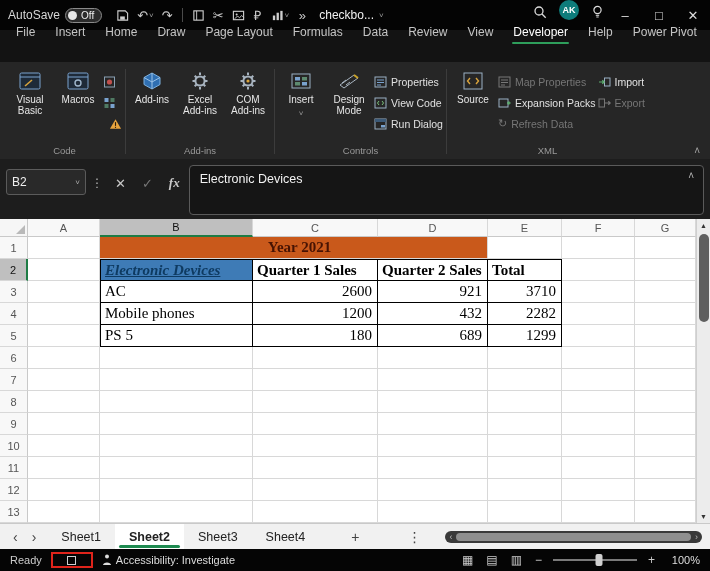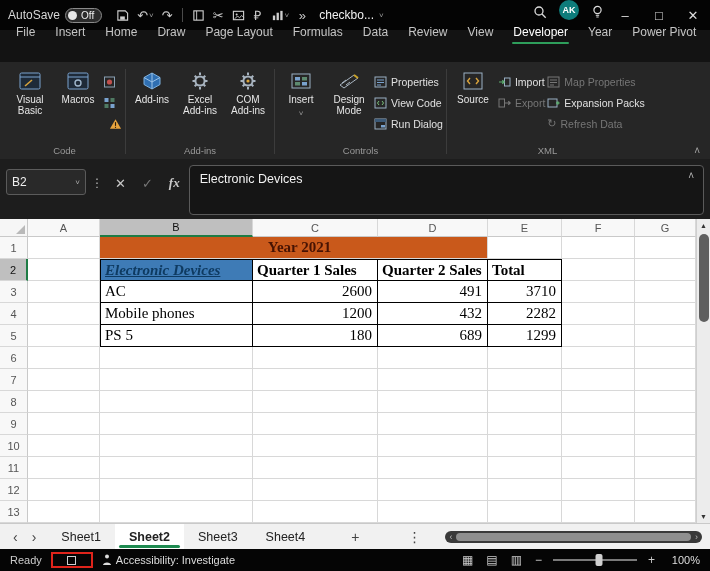--- a/index.html
+++ b/index.html
@@ -188,21 +188,21 @@
         <div class="rtab">File</div>
         <div class="rtab">Insert</div>
         <div class="rtab">Home</div>
         <div class="rtab">Draw</div>
         <div class="rtab">Page Layout</div>
         <div class="rtab">Formulas</div>
         <div class="rtab">Data</div>
         <div class="rtab">Review</div>
         <div class="rtab">View</div>
         <div class="rtab active">Developer</div>
-        <div class="rtab">Year</div>
+        <div class="rtab">Help</div>
         <div class="rtab">Power Pivot</div>
       </div>
 
   </div>
 
   <div class="ribbon">
 
     <div class="rgroup">
       <div class="rbtns">
         <button class="rbig">
@@ -354,53 +354,53 @@
     <div class="rgroup">
       <div class="rbtns">
         <button class="rbig">
           <svg viewBox="0 0 22 20">
               <rect x="2" y="2" width="18" height="16" fill="none" stroke="#9ab0c4"></rect>
               <path d="M8 7l-2.5 3L8 13M14 7l2.5 3L14 13" stroke="#d8a33c" fill="none" stroke-width="1.4"></path>
             </svg>
           <span>Source</span>
         </button>
         <div class="rmini-col">
+          <button class="rsmall dis">
+            <svg viewBox="0 0 13 12">
+                <rect x="1" y="1" width="11" height="10" fill="none" stroke="#777"></rect>
+                <path d="M3 4h7M3 6.5h7M3 9h4" stroke="#777"></path>
+              </svg>
+            <span>Map Properties</span>
+          </button>
+          <button class="rsmall">
+            <svg viewBox="0 0 13 12">
+                <rect x="1" y="2" width="9" height="8" fill="none" stroke="#9ab0c4"></rect>
+                <path d="M9 6h3.5M10.8 4.3v3.4" stroke="#5fae71" stroke-width="1.3"></path>
+              </svg>
+            <span>Expansion Packs</span>
+          </button>
+          <button class="rsmall dis">
+            <span style="font-size:11px;color:#777">↻</span>
+            <span>Refresh Data</span>
+          </button>
+        </div>
+        <div class="rmini-col">
           <button class="rsmall">
             <svg viewBox="0 0 13 12">
                 <rect x="6.5" y="2" width="5.5" height="8" fill="none" stroke="#9ab0c4"></rect>
                 <path d="M1 6h5M4.3 4.2L6.2 6 4.3 7.8" stroke="#5fae71" fill="none" stroke-width="1.2"></path>
               </svg>
             <span>Import</span>
           </button>
           <button class="rsmall dis">
             <svg viewBox="0 0 13 12">
                 <rect x="1" y="2" width="5.5" height="8" fill="none" stroke="#777"></rect>
                 <path d="M7 6h5M10.3 4.2L12.2 6l-1.9 1.8" stroke="#777" fill="none" stroke-width="1.2"></path>
               </svg>
             <span>Export</span>
-          </button>
-        </div>
-        <div class="rmini-col">
-          <button class="rsmall dis">
-            <svg viewBox="0 0 13 12">
-                <rect x="1" y="1" width="11" height="10" fill="none" stroke="#777"></rect>
-                <path d="M3 4h7M3 6.5h7M3 9h4" stroke="#777"></path>
-              </svg>
-            <span>Map Properties</span>
-          </button>
-          <button class="rsmall">
-            <svg viewBox="0 0 13 12">
-                <rect x="1" y="2" width="9" height="8" fill="none" stroke="#9ab0c4"></rect>
-                <path d="M9 6h3.5M10.8 4.3v3.4" stroke="#5fae71" stroke-width="1.3"></path>
-              </svg>
-            <span>Expansion Packs</span>
-          </button>
-          <button class="rsmall dis">
-            <span style="font-size:11px;color:#777">↻</span>
-            <span>Refresh Data</span>
           </button>
         </div>
       </div>
       <div class="rgl">XML</div>
     </div>
 
     <button class="collapse-chevron" style="background:none;border:0"><span>˄</span></button>
   </div>
 
   <div class="formularow">
@@ -456,21 +456,21 @@
           <div class="cell tb bt th" style="width: 110px;">Quarter 2 Sales</div>
           <div class="cell tb bt th" style="width: 74px;">Total</div>
           <div class="cell" style="width: 73px;"></div>
           <div class="cell" style="width: 61px;"></div>
         </div>
         <div class="grow">
           <div class="rhdr">3</div>
           <div class="cell" style="width: 72px;"></div>
           <div class="cell tb bl" style="width: 153px;">AC</div>
           <div class="cell tb num" style="width: 125px;">2600</div>
-          <div class="cell tb num" style="width: 110px;">491</div>
+          <div class="cell tb num" style="width: 110px;">921</div>
           <div class="cell tb num" style="width: 74px;">3710</div>
           <div class="cell" style="width: 73px;"></div>
           <div class="cell" style="width: 61px;"></div>
         </div>
         <div class="grow">
           <div class="rhdr">4</div>
           <div class="cell" style="width: 72px;"></div>
           <div class="cell tb bl" style="width: 153px;">Mobile phones</div>
           <div class="cell tb num" style="width: 125px;">1200</div>
           <div class="cell tb num" style="width: 110px;">432</div>

